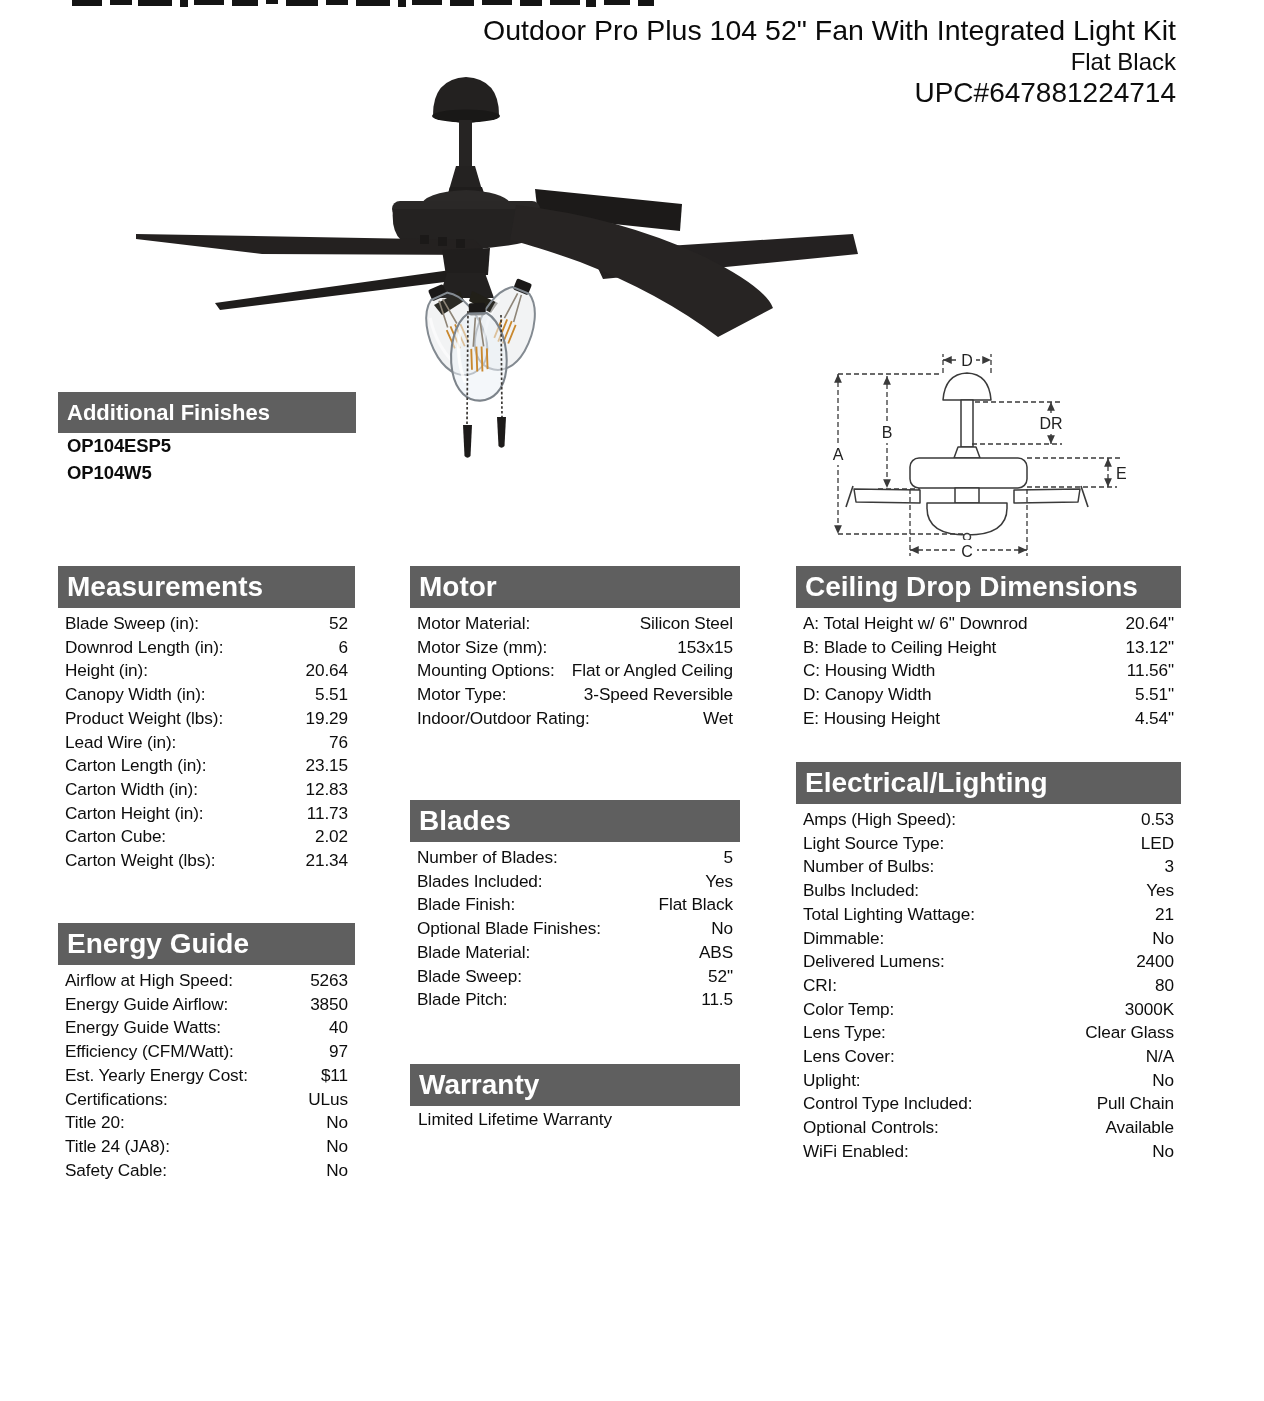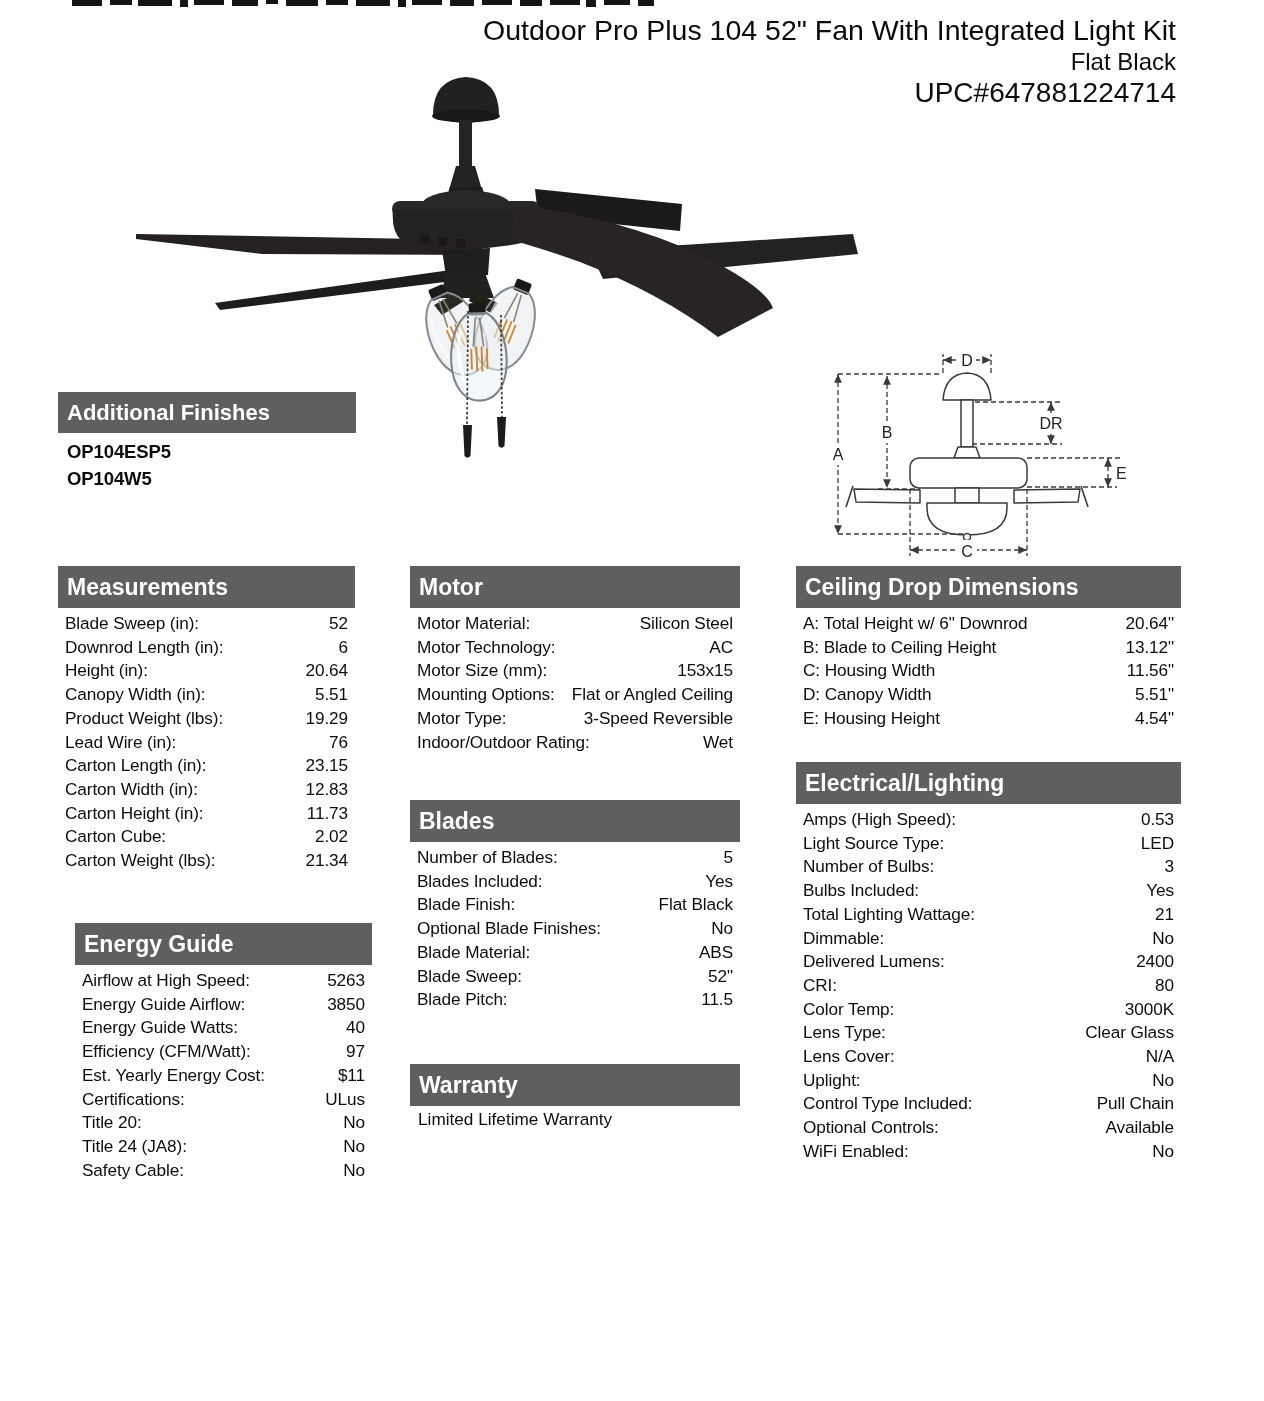--- a/index.html
+++ b/index.html
@@ -25,30 +25,30 @@
   .diagram { position:absolute; left:820px; top:345px; }
   .diagram text { font-size:16px; fill:#222; font-family:"Liberation Sans", sans-serif; }
   .ol { stroke:#3a3a3a; stroke-width:1.5; fill:#ffffff; stroke-linejoin:round; }
   .dl { stroke:#3a3a3a; stroke-width:1.3; fill:none; stroke-dasharray:5,3; }
   .dm { stroke:#3a3a3a; stroke-width:1.3; fill:none; stroke-dasharray:5,3; }
 
   
   .sec { position:absolute; }
   .bar {
     background:#5f5f5f; color:#ffffff; font-weight:bold;
-    font-size:23px; height:42px; line-height:42px; padding-left:9px;
+    font-size:28px; height:42px; line-height:42px; padding-left:9px;
     overflow:hidden; white-space:nowrap;
   }
   .bar.small { height:41px; line-height:41px; font-size:22px; }
   .rows { margin-top:4px; padding:0 7px; }
   .row { display:flex; justify-content:space-between; font-size:17.2px; line-height:23.7px; letter-spacing:-0.1px; }
   .row .lbl { white-space:nowrap; }
   .row .val { white-space:nowrap; text-align:center; }
   .row.plain { display:block; font-weight:bold; font-size:18.5px; line-height:26.5px; }
-  .finlist { margin-top:6px; padding-left:9px; }
+  .finlist { padding-left:9px; }
   .wtext { margin-top:1px; padding-left:8px; font-size:17.2px; line-height:24px; }
 </style>
 </head>
 <body>
 
 <div class="page">
 
   <div class="logo-clip">
     <i style="left:0;width:30px;height:6px"></i>
       <i style="left:38px;width:22px;height:5px"></i>
@@ -264,21 +264,21 @@
           <span class="lbl">Carton Cube:</span>
           <span class="val">2.02</span>
         </div>
         <div class="row">
           <span class="lbl">Carton Weight (lbs):</span>
           <span class="val">21.34</span>
         </div>
       </div>
   </div>
 
-  <div class="sec" style="left:58px; top:923px; width:297px;margin-left:17px;">
+  <div class="sec" style="left:58px; top:923px; width:297px;">
     <div class="bar">Energy Guide</div>
     <div class="rows">
         <div class="row">
           <span class="lbl">Airflow at High Speed:</span>
           <span class="val">5263</span>
         </div>
         <div class="row">
           <span class="lbl">Energy Guide Airflow:</span>
           <span class="val">3850</span>
         </div>
@@ -312,24 +312,20 @@
         </div>
       </div>
   </div>
 
   <div class="sec" style="left:410px; top:566px; width:330px;">
     <div class="bar">Motor</div>
     <div class="rows">
         <div class="row">
           <span class="lbl">Motor Material:</span>
           <span class="val">Silicon Steel</span>
-        </div>
-        <div class="row">
-          <span class="lbl">Motor Technology:</span>
-          <span class="val">AC</span>
         </div>
         <div class="row">
           <span class="lbl">Motor Size (mm):</span>
           <span class="val">153x15</span>
         </div>
         <div class="row">
           <span class="lbl">Mounting Options:</span>
           <span class="val">Flat or Angled Ceiling</span>
         </div>
         <div class="row">

